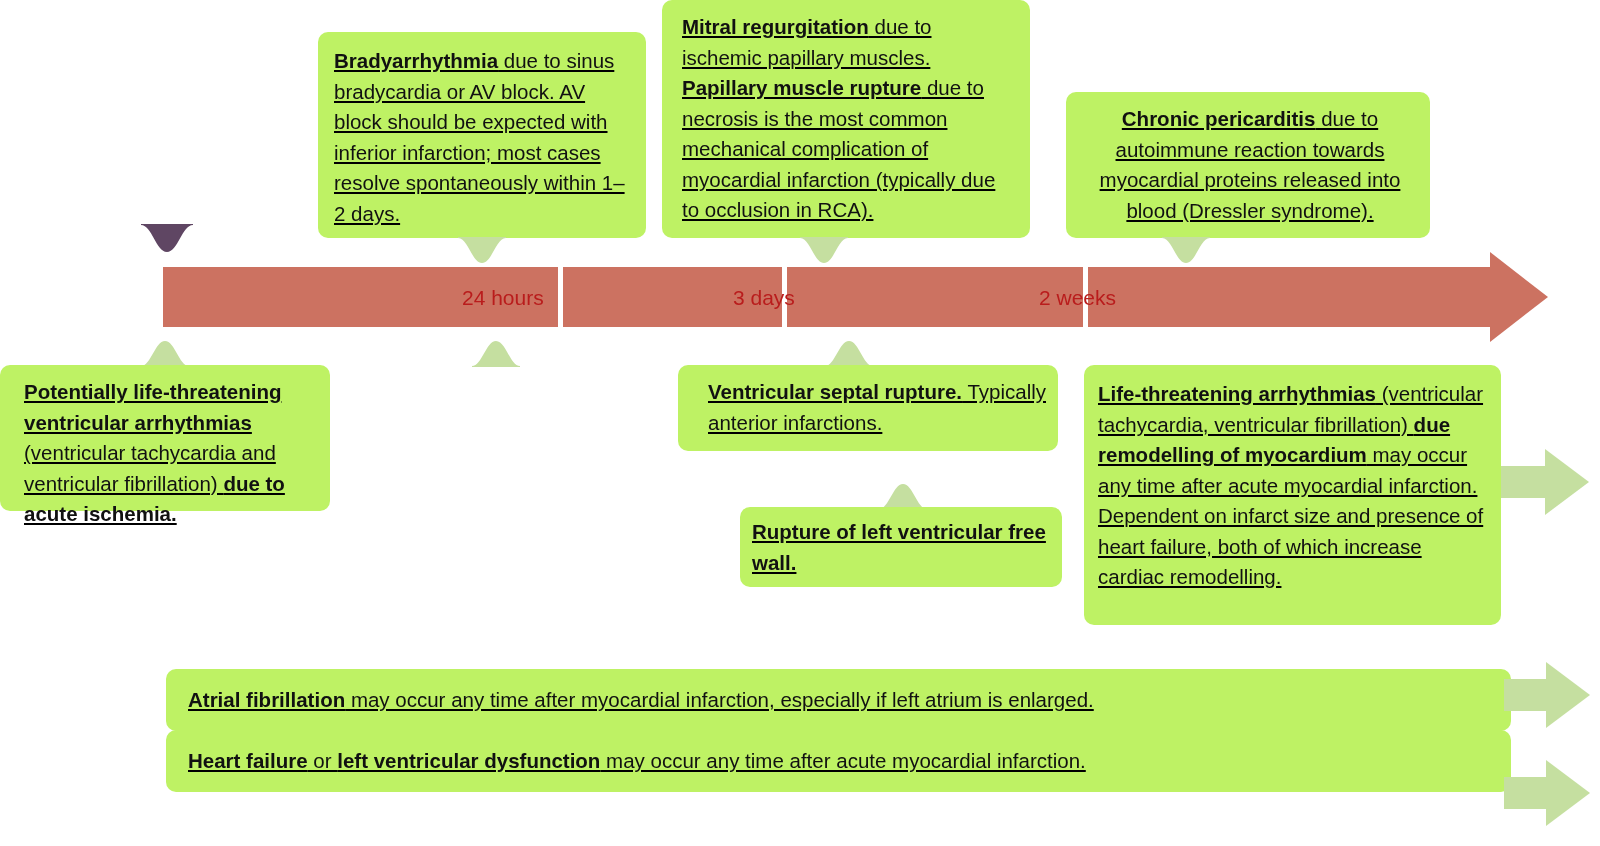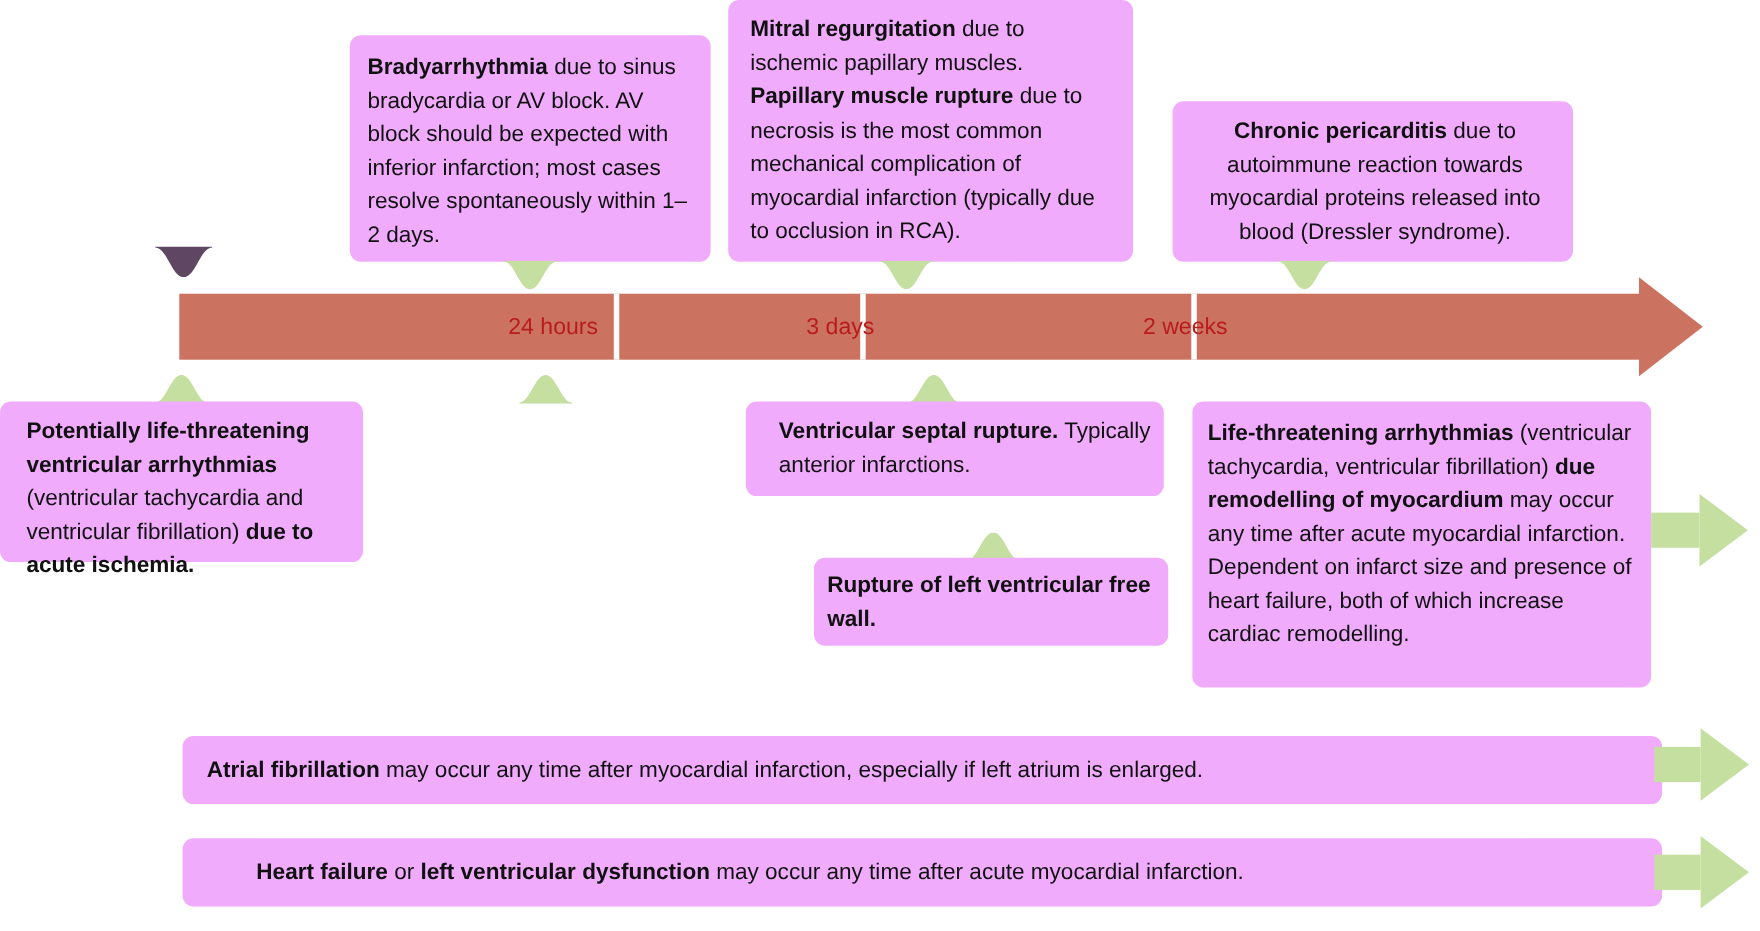--- a/index.html
+++ b/index.html
@@ -3,21 +3,21 @@
 <meta charset="utf-8">
 <style>
   html,body{margin:0;padding:0;background:#ffffff;}
   body{width:1600px;height:846px;position:relative;overflow:hidden;
        font-family:"Liberation Sans","DejaVu Sans",sans-serif;
        -webkit-font-smoothing:antialiased;}
   .stage{position:absolute;left:0;top:0;width:1600px;height:846px;}
 
   
   .box{position:absolute;box-sizing:border-box;border-radius:10px;}
-  .green{background:#f0abfc;}
+  .green{background:#bef264;text-decoration:underline;}
   .purple{background:#5f4663;}
 
   .txt{position:relative;font-size:20.5px;line-height:30.5px;color:#111111;}
   .txt b{font-weight:bold;}
   .purple .txt{color:#ffffff;font-size:23px;line-height:33px;text-align:center;}
 
   
   .tail{position:absolute;width:48px;height:26px;pointer-events:none;}
   .tail svg{display:block;width:100%;height:100%;}
 
@@ -123,19 +123,19 @@
   </div>
   <div class="gstem" style="left:1501px;top:466px;width:44px;height:32px;"></div>
   <div class="garrow" style="left:1545px;top:449px;"></div>
 
   <div class="box green" style="left:166px;top:637px;width:1345px;height:62px;margin-top:32px;">
     <div class="txt" style="padding:16px 10px 0 22px;white-space:nowrap;"><b>Atrial fibrillation</b><span> may occur any time after myocardial infarction, especially if left atrium is enlarged.</span></div>
   </div>
   <div class="gstem" style="left:1504px;top:679px;width:42px;height:32px;"></div>
   <div class="garrow" style="left:1546px;top:662px;"></div>
 
-  <div class="box green" style="left:166px;top:762px;width:1345px;height:62px;padding-left:45px;">
+  <div class="box green" style="left:166px;top:730px;width:1345px;height:62px;">
     <div class="txt" style="padding:16px 10px 0 22px;white-space:nowrap;"><b>Heart failure</b><span> or </span><b>left ventricular dysfunction</b><span> may occur any time after acute myocardial infarction.</span></div>
   </div>
   <div class="gstem" style="left:1504px;top:777px;width:42px;height:32px;"></div>
   <div class="garrow" style="left:1546px;top:760px;"></div>
 
 </div>
 
 </body></html>

